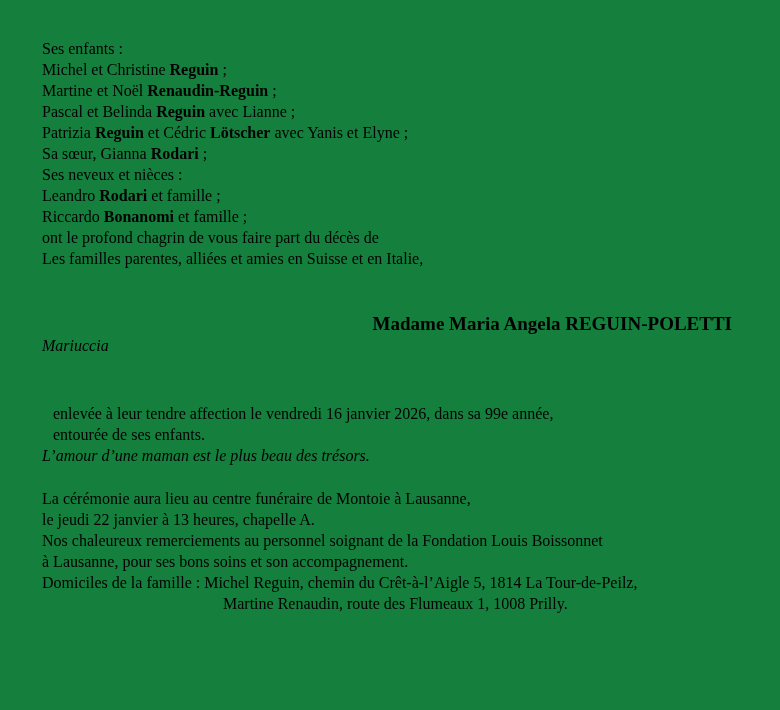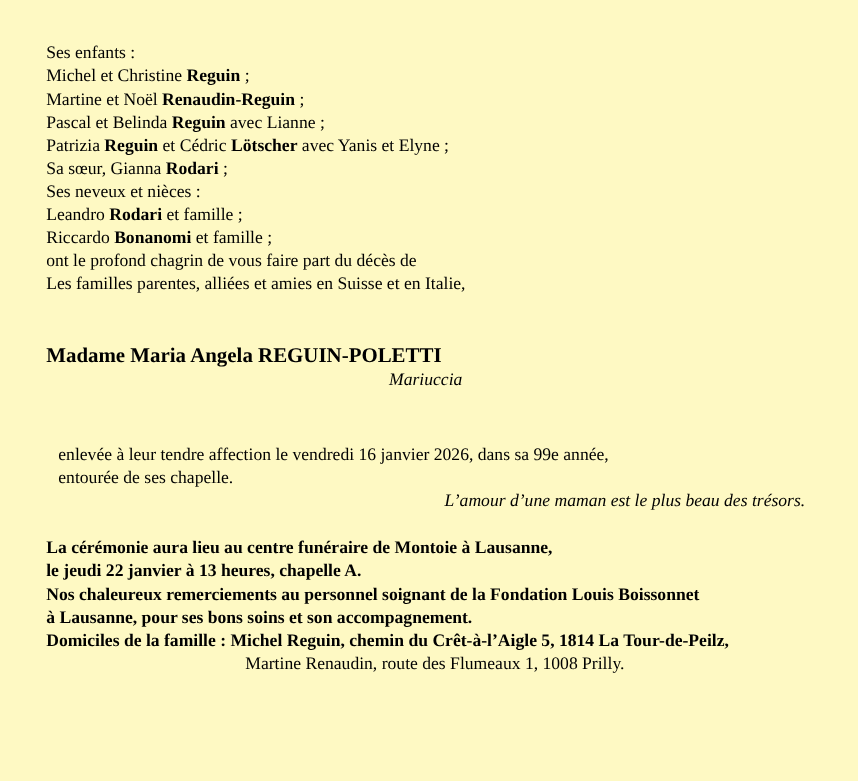--- a/index.html
+++ b/index.html
@@ -6,55 +6,52 @@
     margin: 0;
     padding: 0;
     background: #ffffff;
   }
   .page {
     position: relative;
     width: 780px;
     height: 710px;
     box-sizing: border-box;
     padding: 38px 48px 0 42px;
-    background: #fef9c3;
+    background: #15803d;
     color: #000000;
     font-family: "Liberation Serif", "DejaVu Serif", serif;
     font-size: 16px;
     line-height: 21px;
     overflow: hidden;
   }
   .line {
     white-space: pre-wrap;
   }
   .bold {
     font-weight: bold;
   }
   .deceased-name {
     margin-top: 44px;
-    text-align: left;
+    text-align: right;
     font-weight: bold;
     font-size: 19px;
     line-height: 22px;
   }
   .nickname {
-    text-align: center;
     font-style: italic;
   }
   .death-block {
     margin-top: 47px;
     margin-left: 11px;
   }
   .quote {
-    text-align: right;
     font-style: italic;
   }
   .ceremony-block {
     margin-top: 22px;
-    font-weight: bold;
   }
   .domicile-line2 {
     padding-left: 181px;
   }
 </style>
 </head>
 <body>
 
 <div class="page">
 
@@ -71,21 +68,21 @@
       <div class="line"><span>ont le profond chagrin de vous faire part du décès de</span></div>
       <div class="line"><span>Les familles parentes, alliées et amies en Suisse et en Italie,</span></div>
     </div>
 
   <div class="deceased-name">Madame Maria Angela REGUIN-POLETTI</div>
 
   <div class="nickname">Mariuccia</div>
 
   <div class="death-block">
       <div class="line">enlevée à leur tendre affection le vendredi 16 janvier 2026, dans sa 99e année,</div>
-      <div class="line">entourée de ses chapelle.</div>
+      <div class="line">entourée de ses enfants.</div>
     </div>
 
   <div class="quote">L’amour d’une maman est le plus beau des trésors.</div>
 
   <div class="ceremony-block">
       <div class="line">La cérémonie aura lieu au centre funéraire de Montoie à Lausanne,</div>
       <div class="line">le jeudi 22 janvier à 13 heures, chapelle A.</div>
       <div class="line">Nos chaleureux remerciements au personnel soignant de la Fondation Louis Boissonnet</div>
       <div class="line">à Lausanne, pour ses bons soins et son accompagnement.</div>
       <div class="line">Domiciles de la famille : Michel Reguin, chemin du Crêt-à-l’Aigle 5, 1814 La Tour-de-Peilz,</div>

